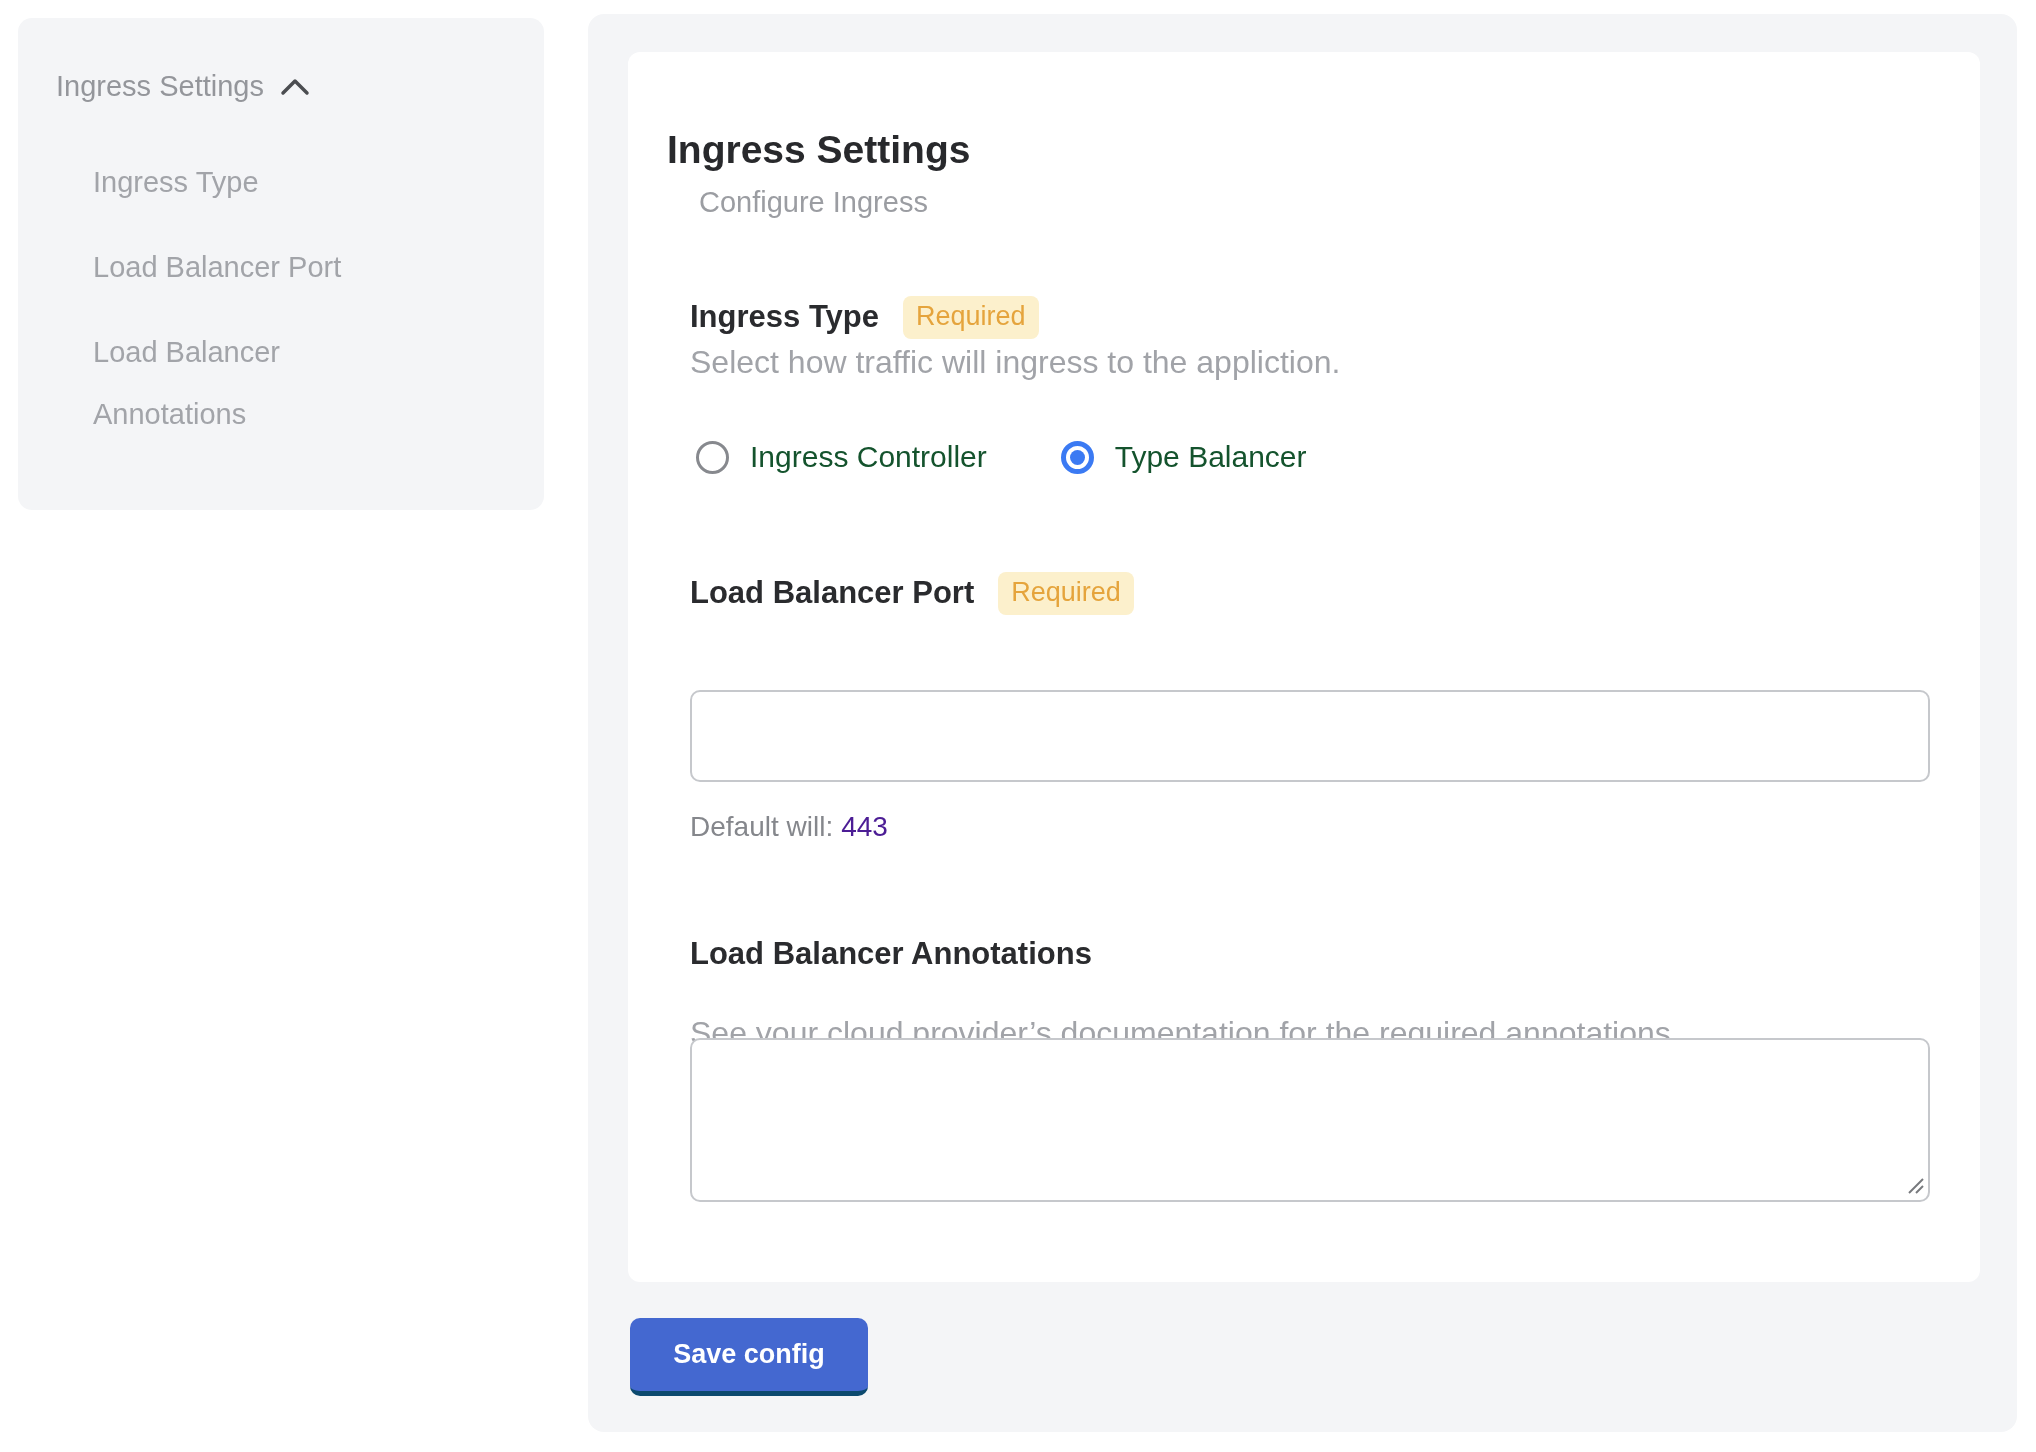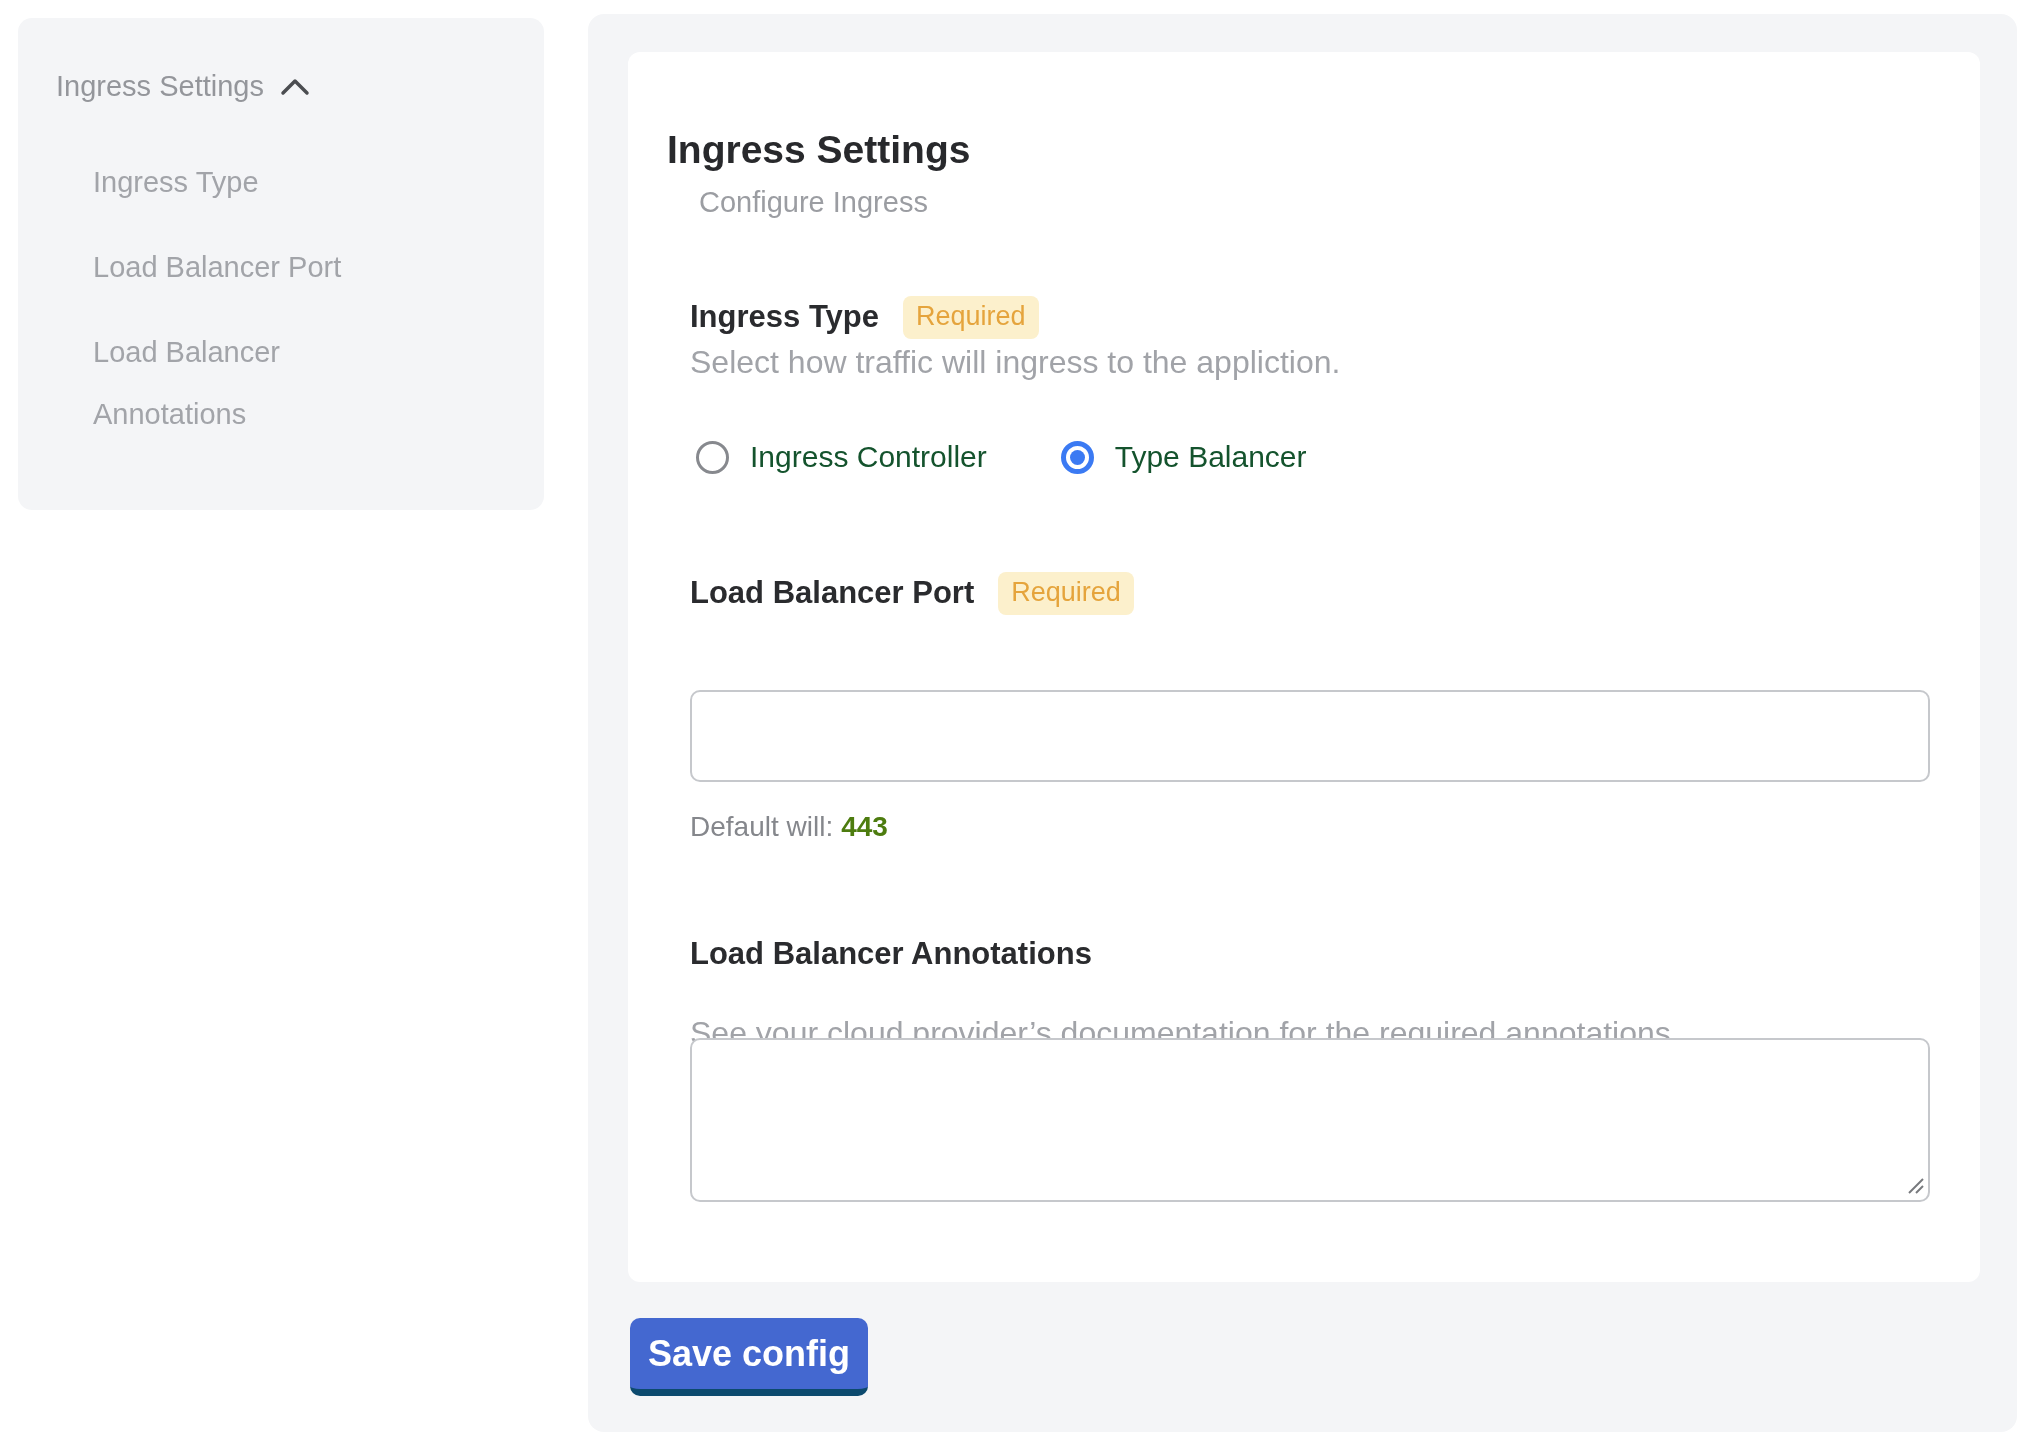--- a/index.html
+++ b/index.html
@@ -128,21 +128,21 @@
     font-family: inherit;
     font-size: 28px;
     padding: 0 20px;
     outline: none;
   }
   .default-line {
     left: 62px; top: 759px;
     font-size: 28px; color: #85878c;
   }
   .default-value {
-    color: #4d7c0f; font-weight: 700; margin-left: 8px; margin-top: 25px;
+    color: #4c1d95; font-weight: 400; margin-left: 8px; margin-top: 25px;
   }
 
   .textarea-wrap {
     left: 62px; top: 986px;
     width: 1240px; height: 164px;
   }
   .annotations-textarea {
     width: 100%; height: 100%;
     border: 2px solid #c6c8cc;
     border-radius: 10px;
@@ -160,25 +160,25 @@
     line-height: 0;
   }
 
   
   .save-button {
     position: absolute;
     left: 630px; top: 1318px;
     width: 238px; height: 78px;
     background: #4468d0;
     border: none;
-    border-bottom: 7px solid #0c4a6e;
+    border-bottom: 5px solid #0c4a6e;
     border-radius: 10px;
     color: #ffffff;
     font-family: inherit;
-    font-size: 36px; font-weight: 700;
+    font-size: 27px; font-weight: 700;
     cursor: pointer;
   }
 
   
   .pos-ingress-type     { left: 62px; top: 244px; }
   .pos-ingress-desc     { left: 62px; top: 292px; }
   .pos-lbp-heading      { left: 62px; top: 520px; }
   .pos-lbp-desc         { left: 62px; top: 567px; }
   .pos-lba-heading      { left: 62px; top: 884px; }
   .pos-lba-desc         { left: 62px; top: 931px; margin-top: 32px; }

